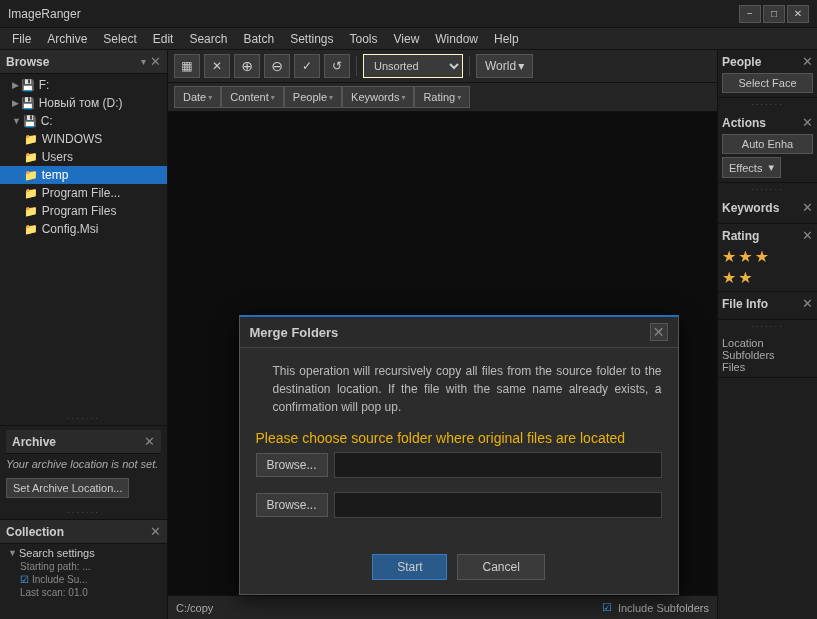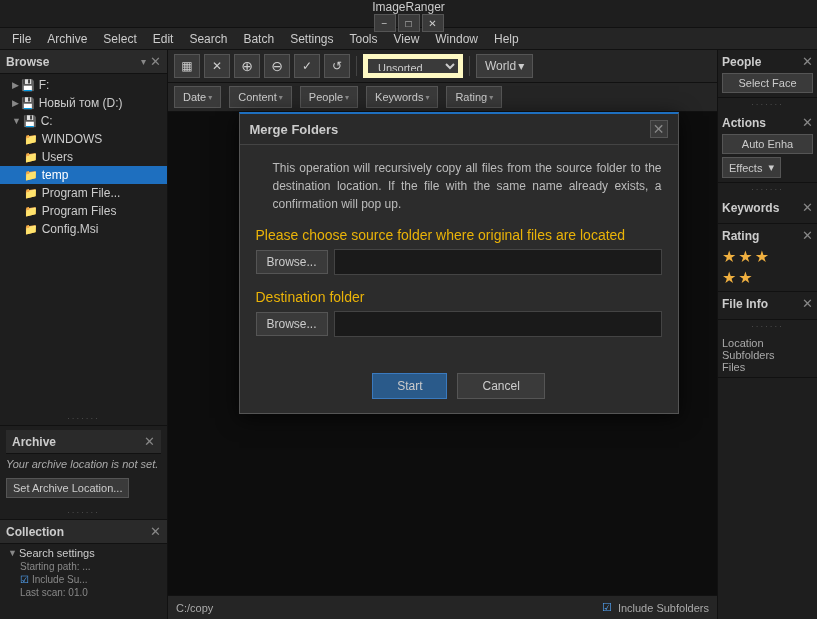--- a/index.html
+++ b/index.html
@@ -15,21 +15,20 @@
 
     
     .title-bar {
       background: #1e1e1e;
       height: 28px;
       display: flex;
       align-items: center;
       padding: 0 8px;
       border-bottom: 1px solid #111;
       justify-content: space-between;
-      flex-direction: column;
     }
     .title-bar-left {
       display: flex;
       align-items: center;
       gap: 8px;
     }
     .title-bar-title {
       color: #ccc;
       font-size: 12px;
     }
@@ -216,21 +215,21 @@
     }
 
     .toolbar-sep {
       width: 1px; height: 20px;
       background: #444;
       margin: 0 2px;
     }
 
     .sort-select {
       background: #3a3a3a;
-      border: 5px solid #fef9c3;
+      border: 1px solid #fef9c3;
       color: #ccc;
       padding: 2px 6px;
       font-size: 11px;
       height: 24px;
       width: 100px;
     }
 
     .world-btn {
       background: #3a3a3a;
       border: 1px solid #555;
@@ -241,21 +240,21 @@
       height: 24px;
       display: flex; align-items: center; gap: 2px;
     }
 
     
     .filter-bar {
       background: #252525;
       padding: 3px 6px;
       display: flex;
       align-items: center;
-      gap: 8px;
+      gap: 0;
       border-bottom: 1px solid #111;
     }
 
     .filter-btn {
       background: #3a3a3a;
       border: 1px solid #555;
       color: #ccc;
       padding: 2px 8px;
       cursor: pointer;
       font-size: 11px;
@@ -376,21 +375,21 @@
       color: #aaa;
       font-size: 11px;
     }
 
     
     .modal-overlay {
       position: absolute;
       top: 0; left: 0; right: 0; bottom: 0;
       background: rgba(0,0,0,0.5);
       display: flex;
-      align-items: flex-start;
+      align-items: flex-end;
       justify-content: center;
       z-index: 100;
       padding-left: 32px;
     }
 
     
     .dialog {
       background: #2c2c2c;
       border: 1px solid #555;
       border-top: 2px solid #1e6fbf;
@@ -677,21 +676,20 @@
 
             <p class="dialog-desc">This operation will recursively copy all files from the source folder to the destination location. If the file with the same name already exists, a confirmation will pop up.</p>
 
             <div class="dialog-section-label">Please choose source folder where original files are located</div>
 
             <div class="dialog-browse-row">
               <button class="dialog-browse-btn">Browse...</button>
               <input class="dialog-path-field" type="text" value="" style="">
             </div>
 
-            <div class="dialog-section-label">Destination folder</div>
 
             <div class="dialog-browse-row">
               <button class="dialog-browse-btn">Browse...</button>
               <input class="dialog-path-field" type="text" value="" style="">
             </div>
 
           </div>
 
           <div class="dialog-footer">
             <button class="dialog-btn primary">Start</button>

